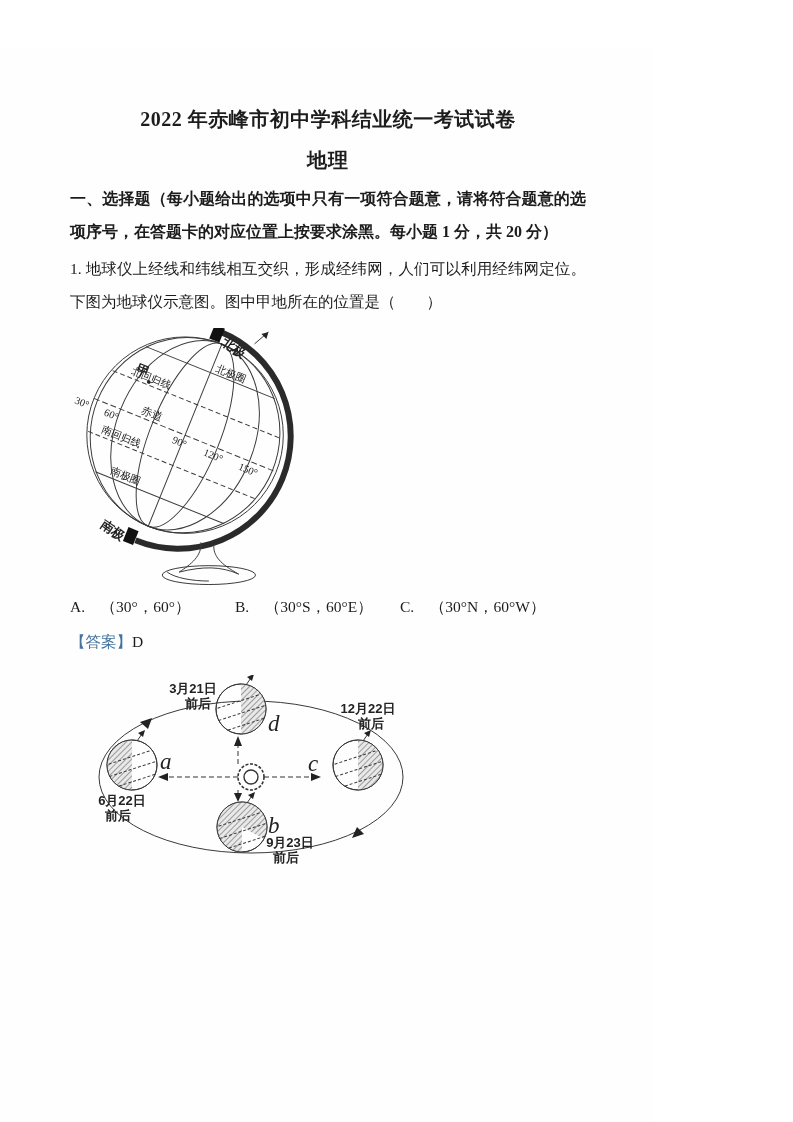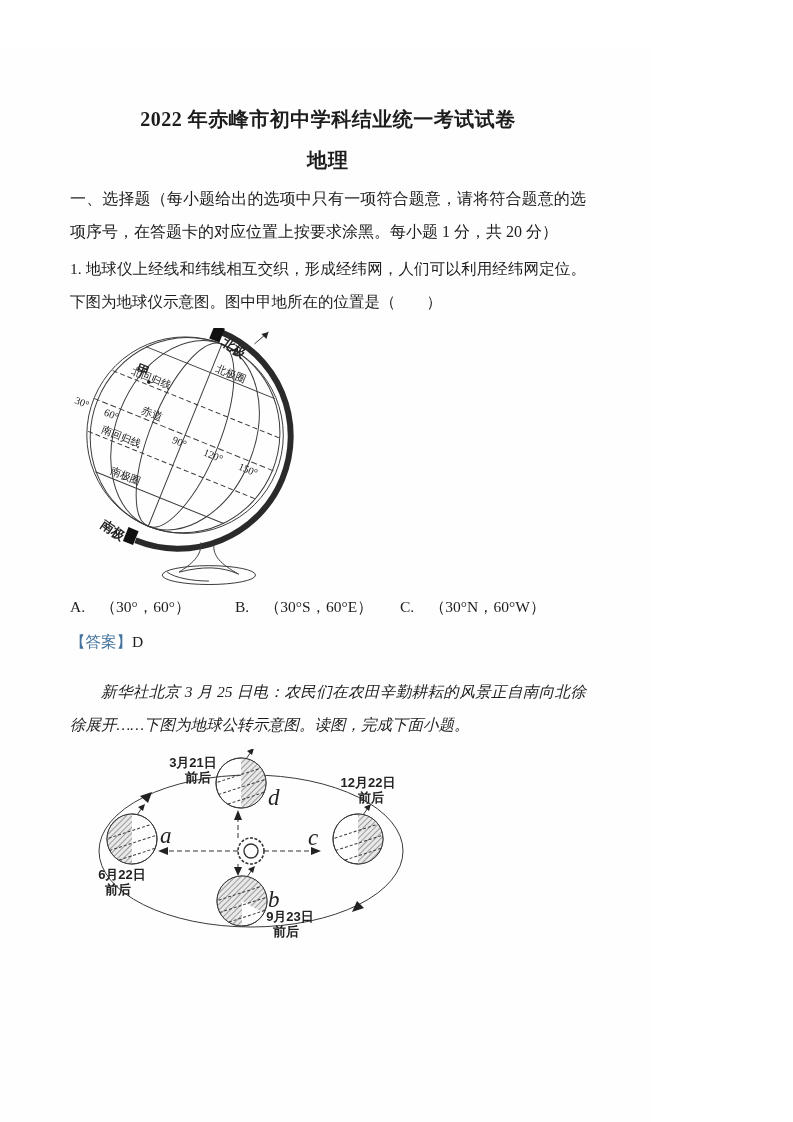--- a/index.html
+++ b/index.html
@@ -15,21 +15,21 @@
   .content{padding:56px 66px 0 70px;font-size:15.5px;line-height:33px;}
   .title{
     text-align:center;font-size:20px;font-weight:700;
     margin:0;line-height:30px;letter-spacing:0.5px;
   }
   .subject{
     text-align:center;font-size:20px;font-weight:700;
     margin:12px 0 4px;line-height:28px;letter-spacing:1px;
   }
   .section-heading{
-    font-weight:400;font-size:16px;line-height:33px;
+    font-weight:700;font-size:16px;line-height:33px;
     margin:8px 0 0;text-align:justify;
   }
   .stem{margin:4px 0 0;text-align:justify;}
   figure{margin:0;padding:0;}
   .globe-fig{margin:10px 0 0 -6px;width:258px;}
   .options{display:flex;margin:4px 0 0;line-height:30px;}
   .opt{white-space:nowrap;}
   .opt-a{flex:0 0 165px;}
   .opt-b{flex:0 0 165px;}
   .opt-c{flex:0 0 158px;}
@@ -114,21 +114,20 @@
     <div class="options">
       <span class="opt opt-a"><span>A.</span>　<span>（30°，60°）</span></span>
       <span class="opt opt-b"><span>B.</span>　<span>（30°S，60°E）</span></span>
       <span class="opt opt-c"><span>C.</span>　<span>（30°N，60°W）</span></span>
     </div>
 
     <p class="answer-line"><span class="label-blue">【答案】</span><span>D</span></p>
 
 
 
-    <p class="passage">新华社北京 3 月 25 日电：农民们在农田辛勤耕耘的风景正自南向北徐徐展开……下图为地球公转示意图。读图，完成下面小题。</p>
 
     <figure class="orbit-fig">
       <svg viewBox="0 0 366 206" width="366" height="206">
         <defs>
           <pattern id="hatch" width="4" height="4" patternUnits="userSpaceOnUse" patternTransform="rotate(45)">
             <rect width="4" height="4" fill="#e9e9e9"></rect>
             <line x1="0" y1="0" x2="0" y2="4" stroke="#666" stroke-width="1.2"></line>
           </pattern>
         </defs>
 

